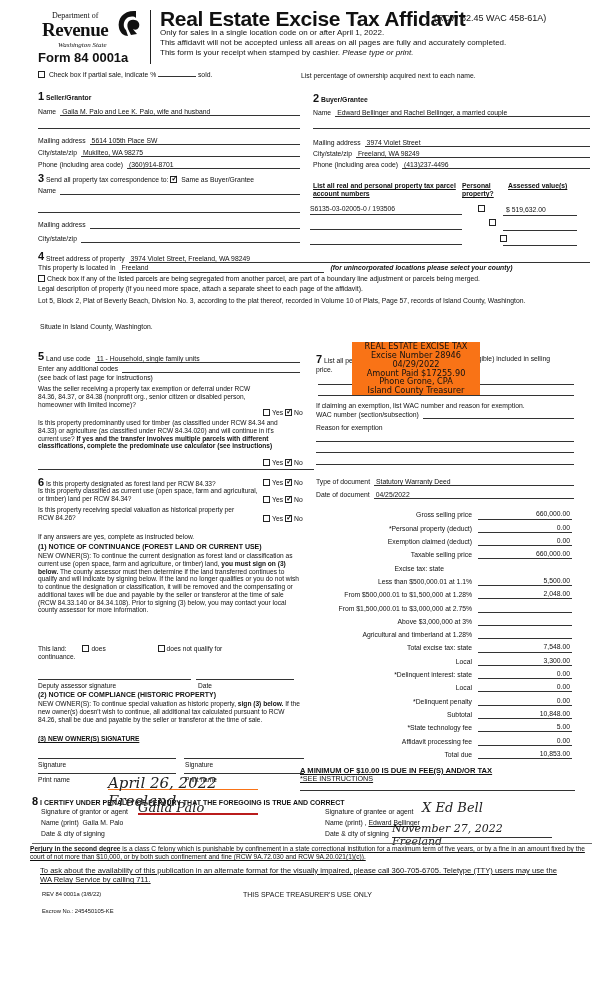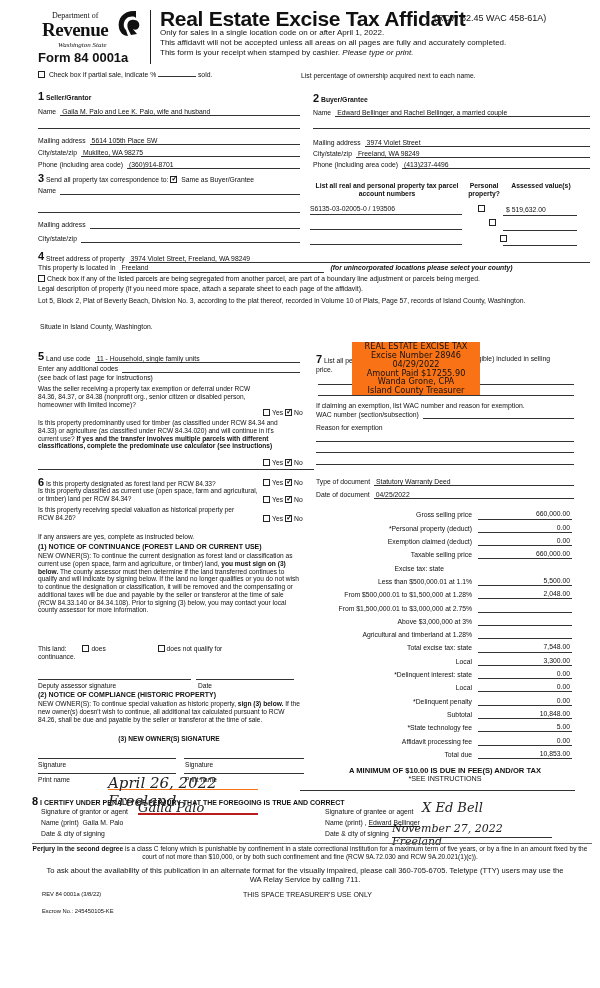--- a/index.html
+++ b/index.html
@@ -26,21 +26,21 @@
   .cb.on::after { content: "✓"; position: absolute; left: 0px; top: -3px; font-size: 8px; font-weight: bold; }
   .line { position: absolute; height: 1px; background: #333; }
   .para { position: absolute; font-size: 6.6px; line-height: 1.18; }
   .yn { position: absolute; font-size: 6.8px; white-space: nowrap; }
   .stamp { position: absolute; left: 352px; top: 342px; width: 128px; text-align: center; font-family: "DejaVu Sans", sans-serif; font-size: 8.2px; line-height: 1.08; background: #f97316; }
   .calc { position: absolute; left: 300px; width: 290px; display: flex; font-size: 6.8px; height: 12.6px; align-items: flex-end; }
   .calc .c-lbl { width: 178px; text-align: right; padding-right: 6px; }
   .calc .c-val { width: 94px; border-bottom: 1px solid #333; text-align: right; padding-right: 2px; margin-left: 0px; }
   .sig { font-family: "DejaVu Serif", serif; font-style: italic; font-size: 13px; color: #222; }
   .bold { font-weight: bold; }
-  .center { text-align: center; }
+  .center { text-align: left; text-decoration: underline; }
 </style>
 </head>
 <body>
 
 
 
 
 <div class="abs hdr-logo">
   <span class="dept">Department of</span>
   <span class="rev">Revenue</span>
@@ -243,21 +243,21 @@
 <div class="abs lbl" style="left:316px;top:366px;">price.</div>
 <div class="line" style="left:318px;top:384px;width:45px;"></div>
 <div class="line" style="left:474px;top:384px;width:100px;"></div>
 <div class="line" style="left:318px;top:395px;width:256px;"></div>
 
 <div class="stamp">
   <div>REAL ESTATE EXCISE TAX</div>
   <div>Excise Number 28946</div>
   <div>04/29/2022</div>
   <div>Amount Paid $17255.90</div>
-  <div>Wanda Grone, CPA</div>
+  <div>Phone Grone, CPA</div>
   <div>Island County Treasurer</div>
 </div>
 
 <div class="abs lbl" style="left:316px;top:402px;">If claiming an exemption, list WAC number and reason for exemption.</div>
 <div class="row" style="left:316px;top:410px;width:258px;">
   <span>WAC number (section/subsection)</span>
   <span class="field"></span>
 </div>
 <div class="abs lbl" style="left:316px;top:424px;">Reason for exemption</div>
 <div class="line" style="left:316px;top:441px;width:258px;"></div>

